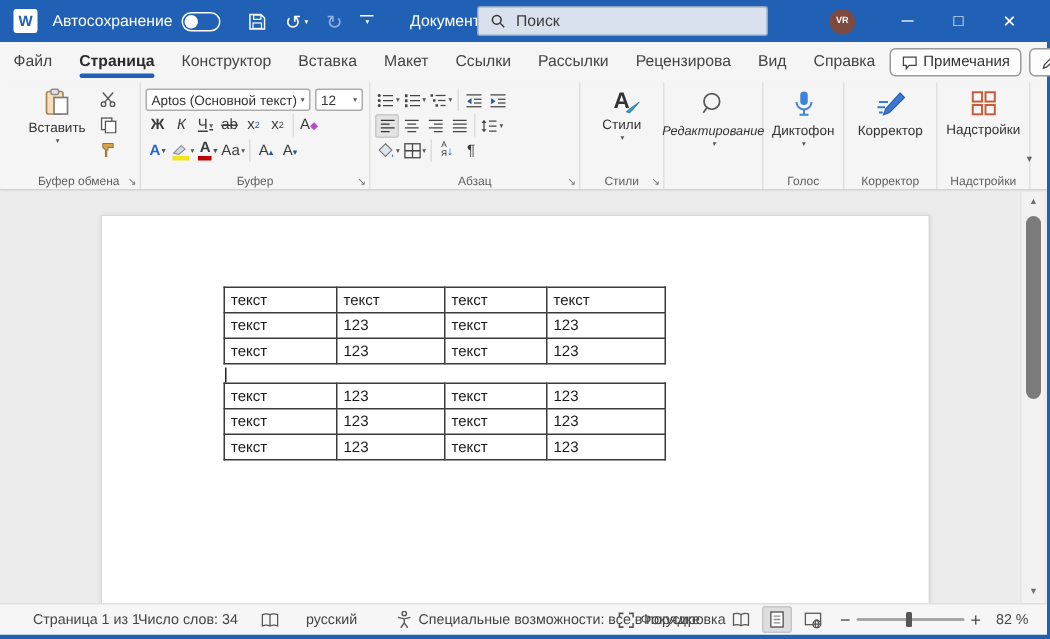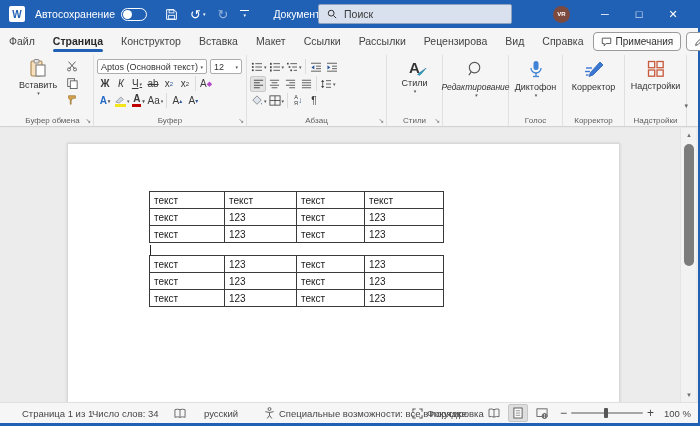--- a/index.html
+++ b/index.html
@@ -607,17 +607,17 @@
             <ellipse cx="10" cy="9.5" rx="1.3" ry="3" fill="none" stroke="#555"></ellipse>
           </svg>
       </span>
     </div>
     <div class="sitem" style="left:560px">
       <span style="font-size:12px">−</span>
       <span class="ztrack">
           <span class="zthumb"></span>
         </span>
       <span style="font-size:12px">+</span>
-      <span style="margin-left:6px">100 %</span>
+      <span style="margin-left:6px">82 %</span>
     </div>
   </div>
 
 </div>
 
 </body></html>

